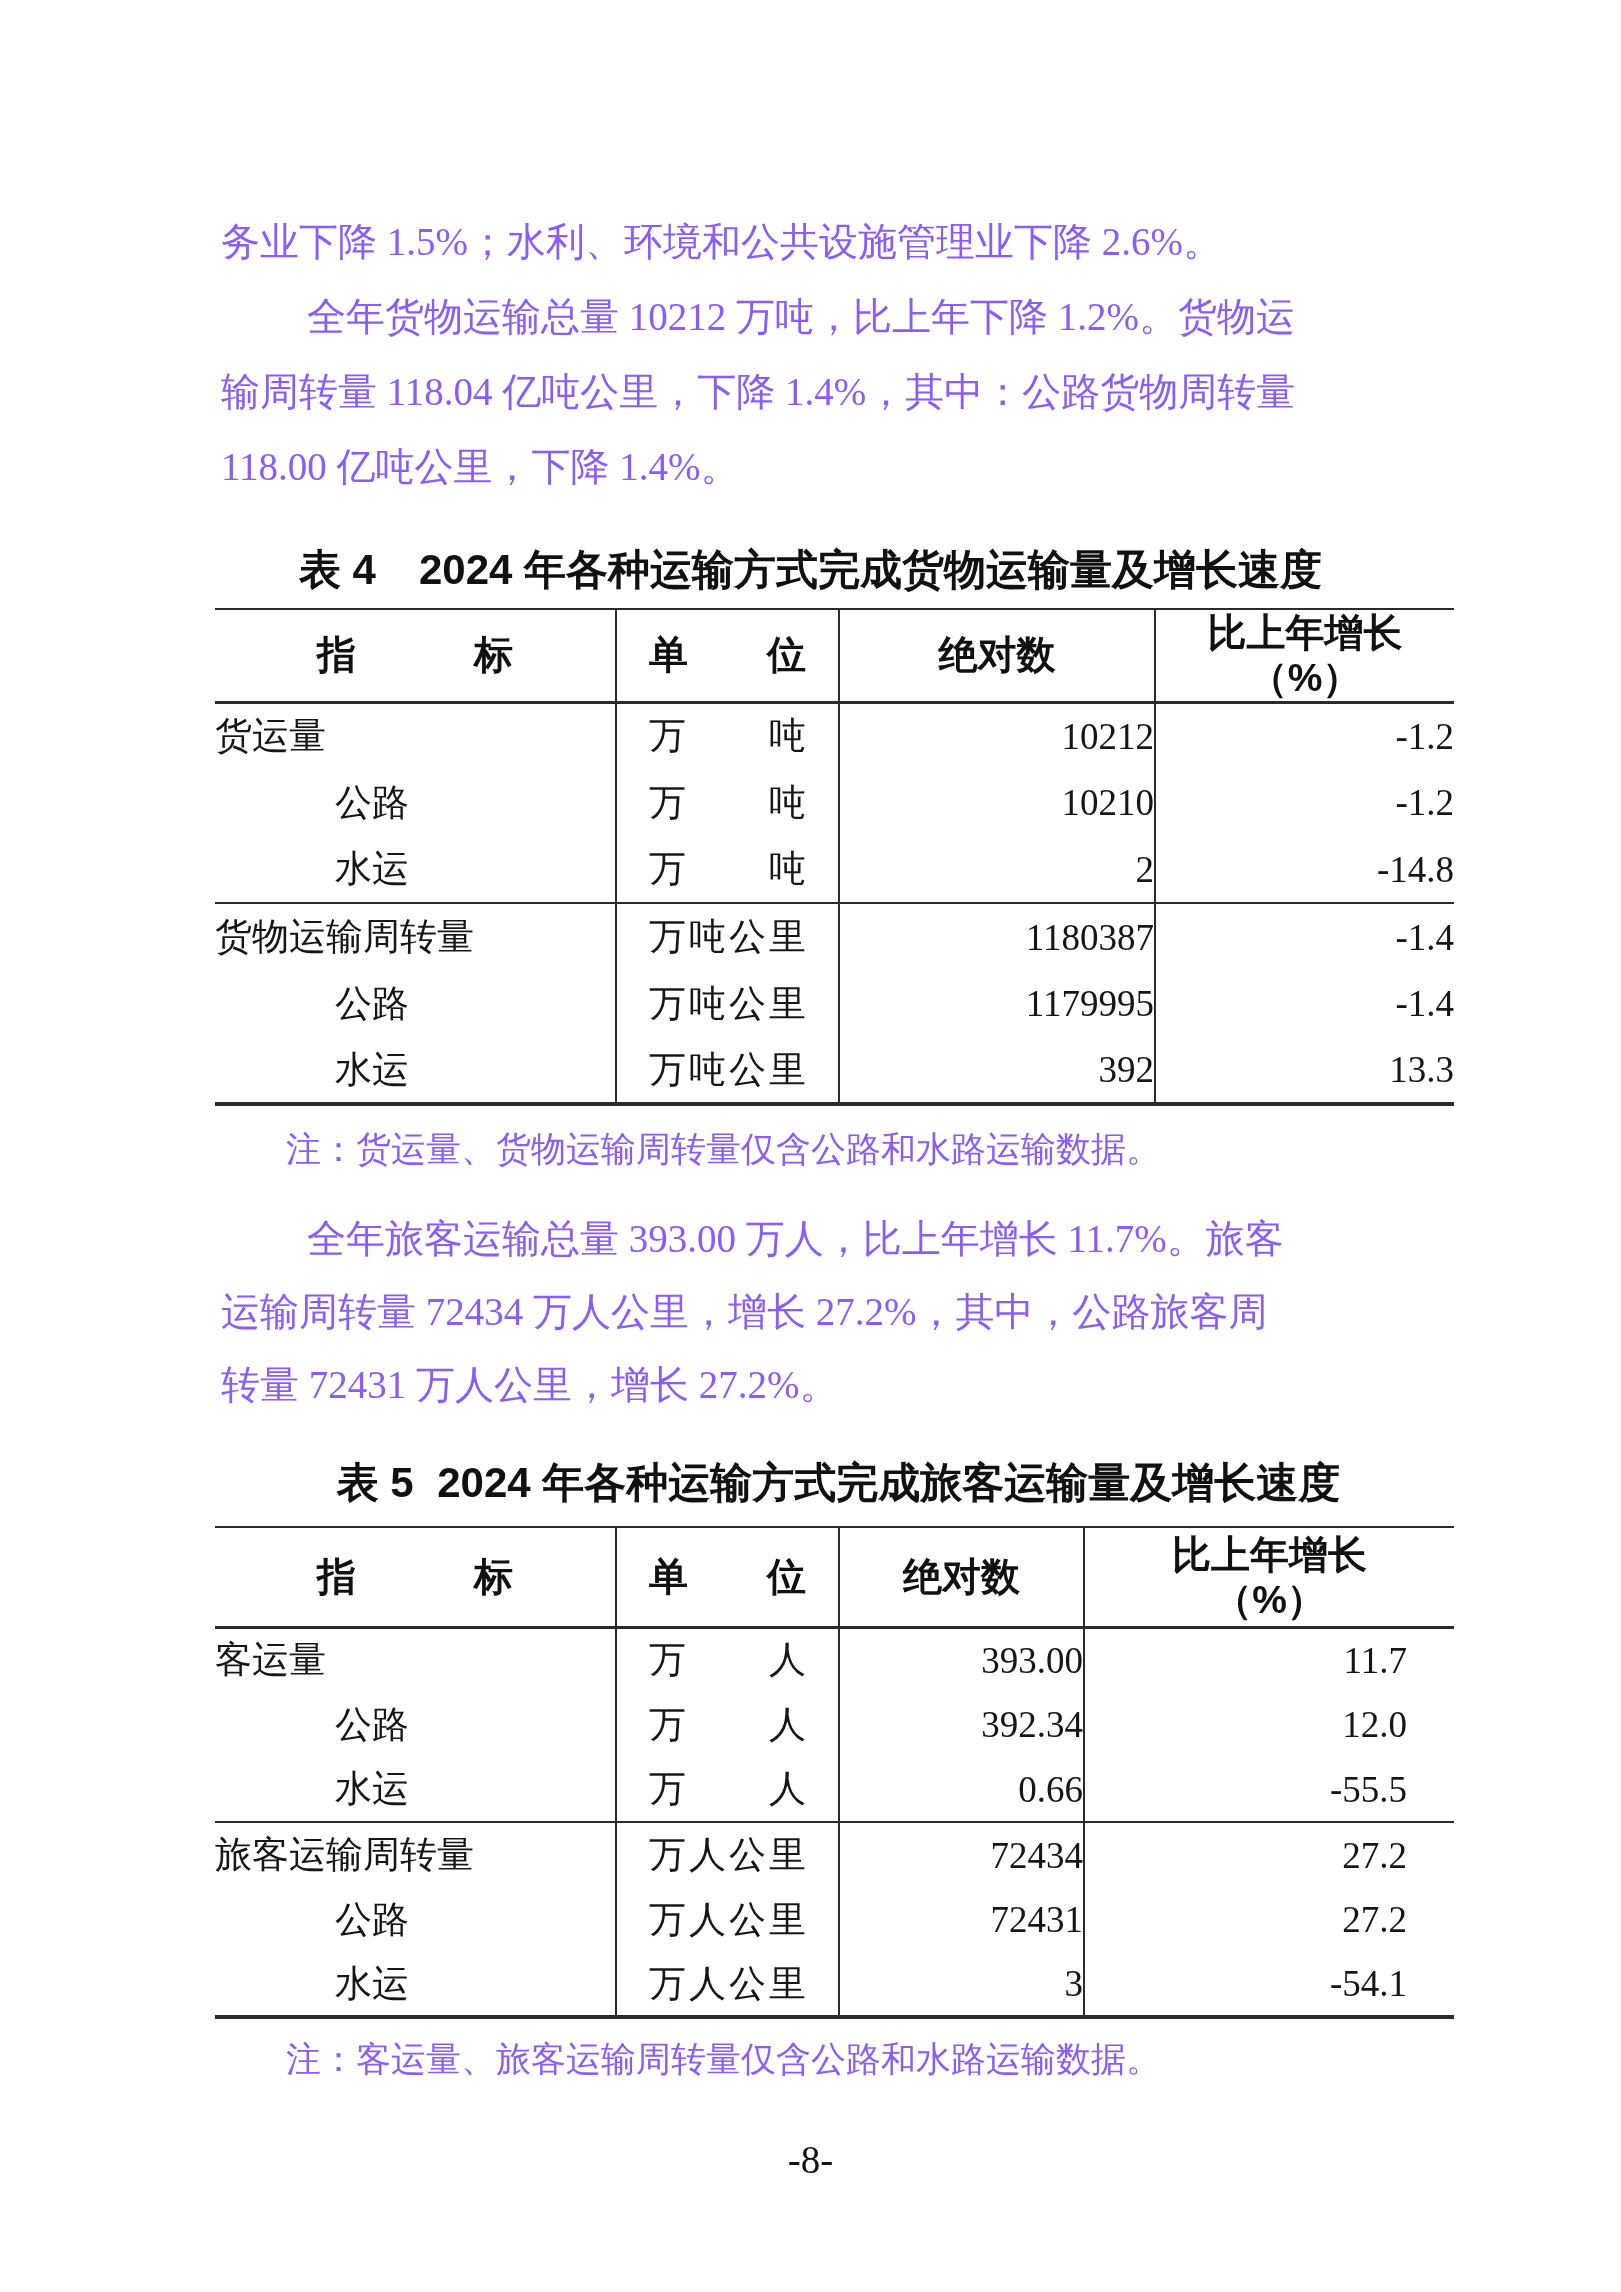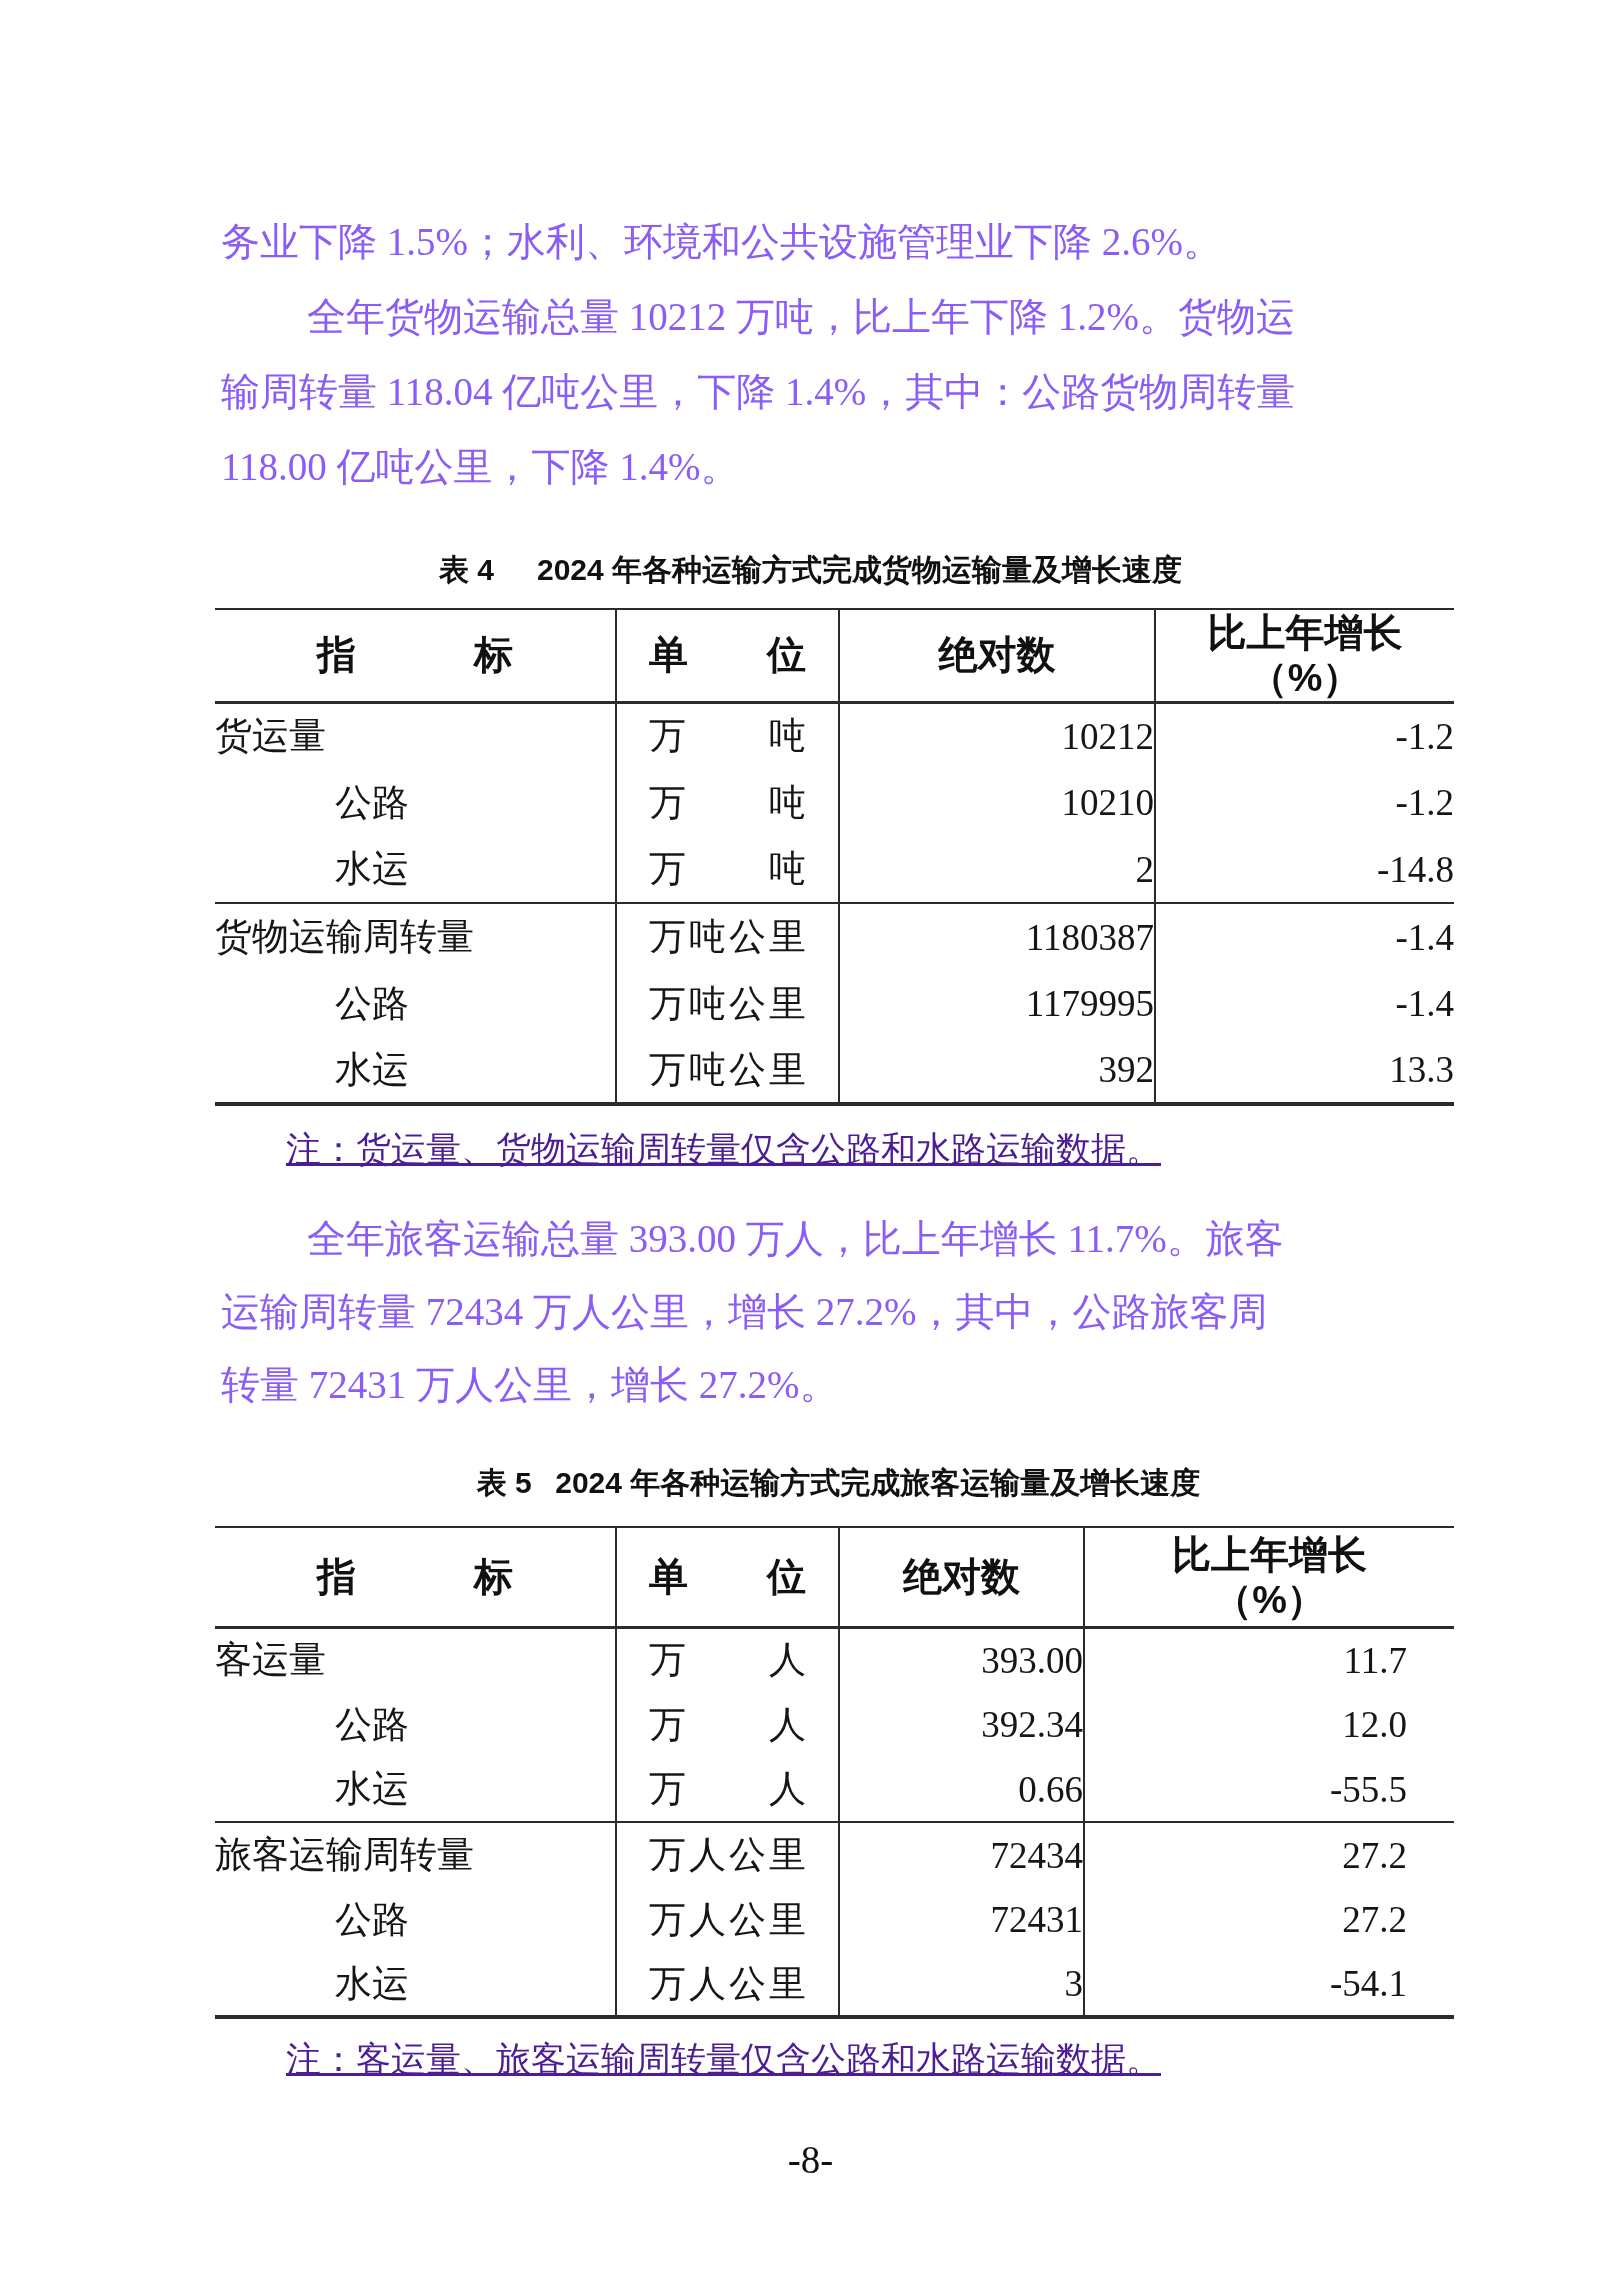--- a/index.html
+++ b/index.html
@@ -23,21 +23,21 @@
   #para-intro{top:204px;}
   #para-intro .line{line-height:75px;height:75px;}
   #para-passenger{top:1202px;}
   #para-passenger .line{line-height:73px;height:73px;}
   .line.indent{text-indent:86px;}
   
   .tbl-title{
     position:absolute;left:0;width:1621px;
     text-align:center;
     font-family:"Liberation Sans","DejaVu Sans",sans-serif;
-    font-weight:700;font-size:30px;line-height:49px;
+    font-weight:700;font-size:42px;line-height:49px;
     color:#111;
     white-space:nowrap;
   }
   #title-freight{top:545px;}
   #title-passenger{top:1458px;padding-left:28px;}
   .tbl-title .tbl-label{margin-right:43px;}
   #title-passenger .tbl-label{margin-right:23.5px;}
   
   table.stat{
     position:absolute;left:215px;
@@ -71,23 +71,22 @@
   .spread-unit{width:157px;}
   .spread-hd-ind{width:196px;}
   .spread-hd-unit{width:157px;}
   td.abs{text-align:right;padding-right:27.4px;}
   td.grw{text-align:right;padding-right:19.6px;}
   #tbl-passenger td.grw{padding-right:47px;padding-left:31px;}
   th .hd-line{line-height:45px;}
   
   .tbl-note{
     position:absolute;left:286px;
-    font-size:35px;line-height:49px;color:#4c1d95;
+    font-size:35px;line-height:49px;color:#8b5cf6;
     white-space:nowrap;
-    text-decoration:underline;
   }
   #note-freight{top:1125px;}
   #note-passenger{top:2035px;}
   
   .page-number{
     position:absolute;left:0;top:2137px;width:1621px;
     text-align:center;font-size:39px;color:#111;
   }
 </style>
 </head>

